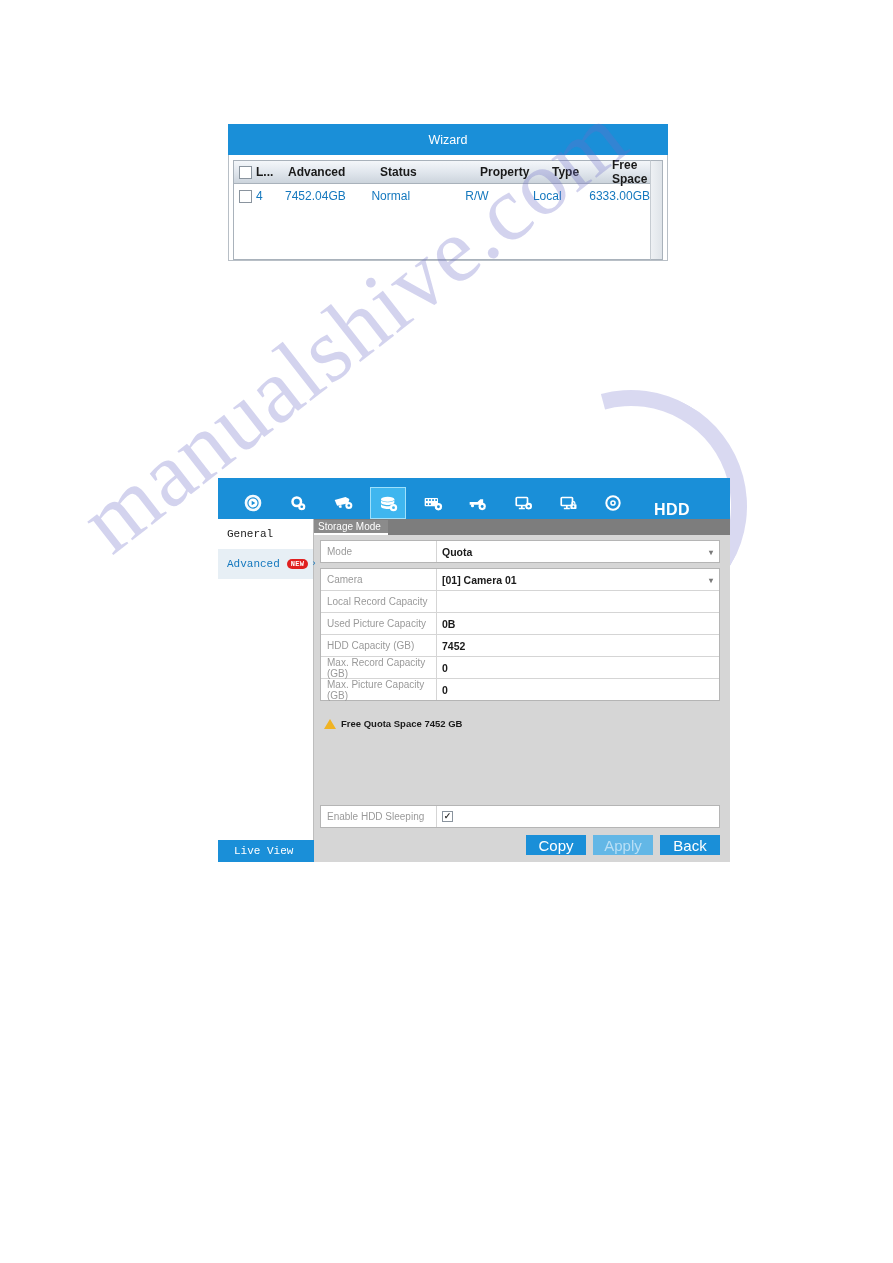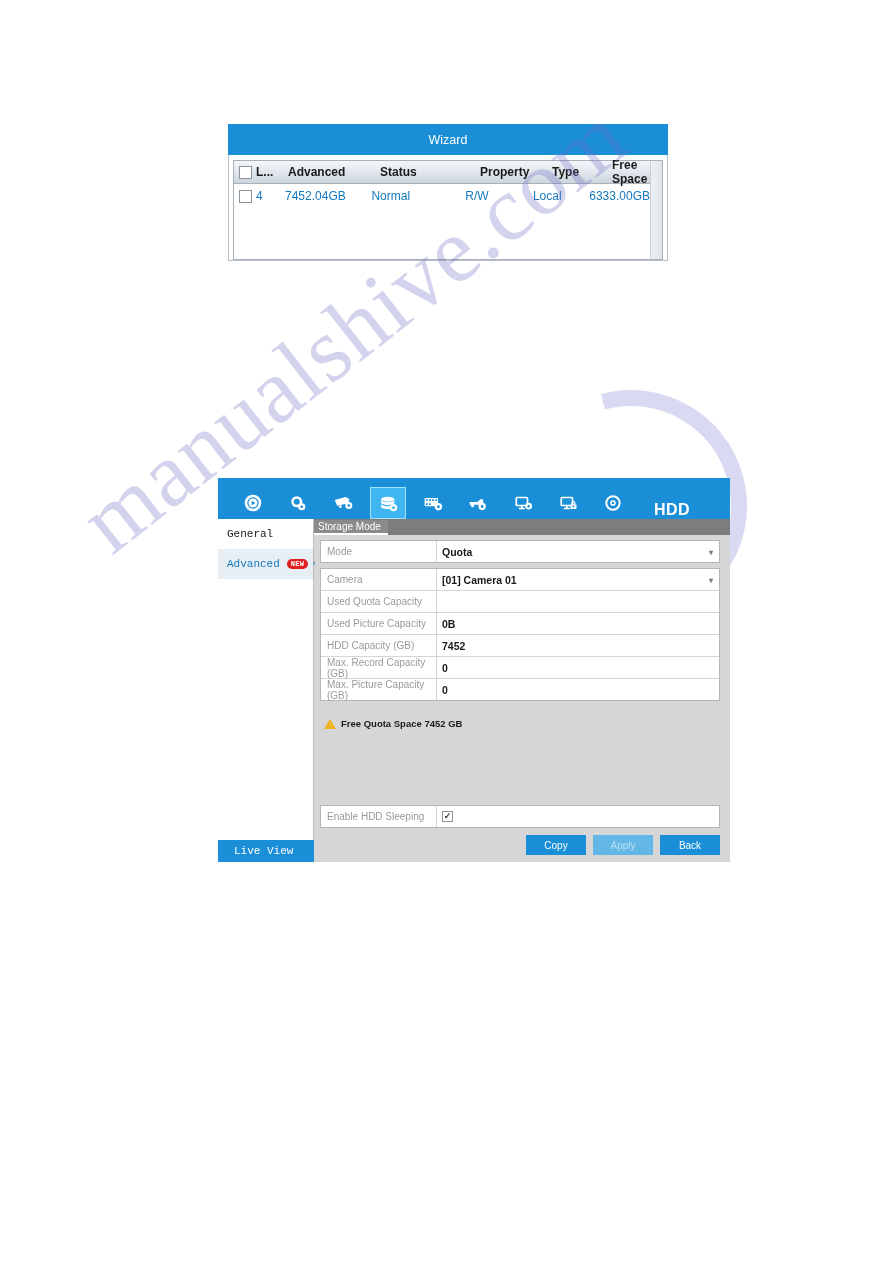--- a/index.html
+++ b/index.html
@@ -348,21 +348,21 @@
     padding-right: 10px;
     gap: 7px;
     flex: none;
     box-sizing: border-box;
   }
   .btn {
     width: 60px;
     height: 20px;
     background: #1a8fd8;
     color: #ffffff;
-    font-size: 10px;
+    font-size: 15px;
     display: flex;
     align-items: center;
     justify-content: center;
     box-sizing: border-box;
   }
   .btn.disabled {
     background: #63b7e6;
     color: #b9dff5;
   }
 </style>
@@ -529,21 +529,21 @@
 
         <div class="frm-group">
           <div class="frm-row">
             <div class="frm-label">Camera</div>
             <div class="frm-value">
               <span>[01] Camera 01</span>
               <span class="caret">▾</span>
             </div>
           </div>
           <div class="frm-row">
-            <div class="frm-label">Used Quota Capacity</div>
+            <div class="frm-label">Local Record Capacity</div>
           </div>
           <div class="frm-row">
             <div class="frm-label">Used Picture Capacity</div>
             <div class="frm-value">0B</div>
           </div>
           <div class="frm-row">
             <div class="frm-label">HDD Capacity (GB)</div>
             <div class="frm-value">7452</div>
           </div>
           <div class="frm-row">

